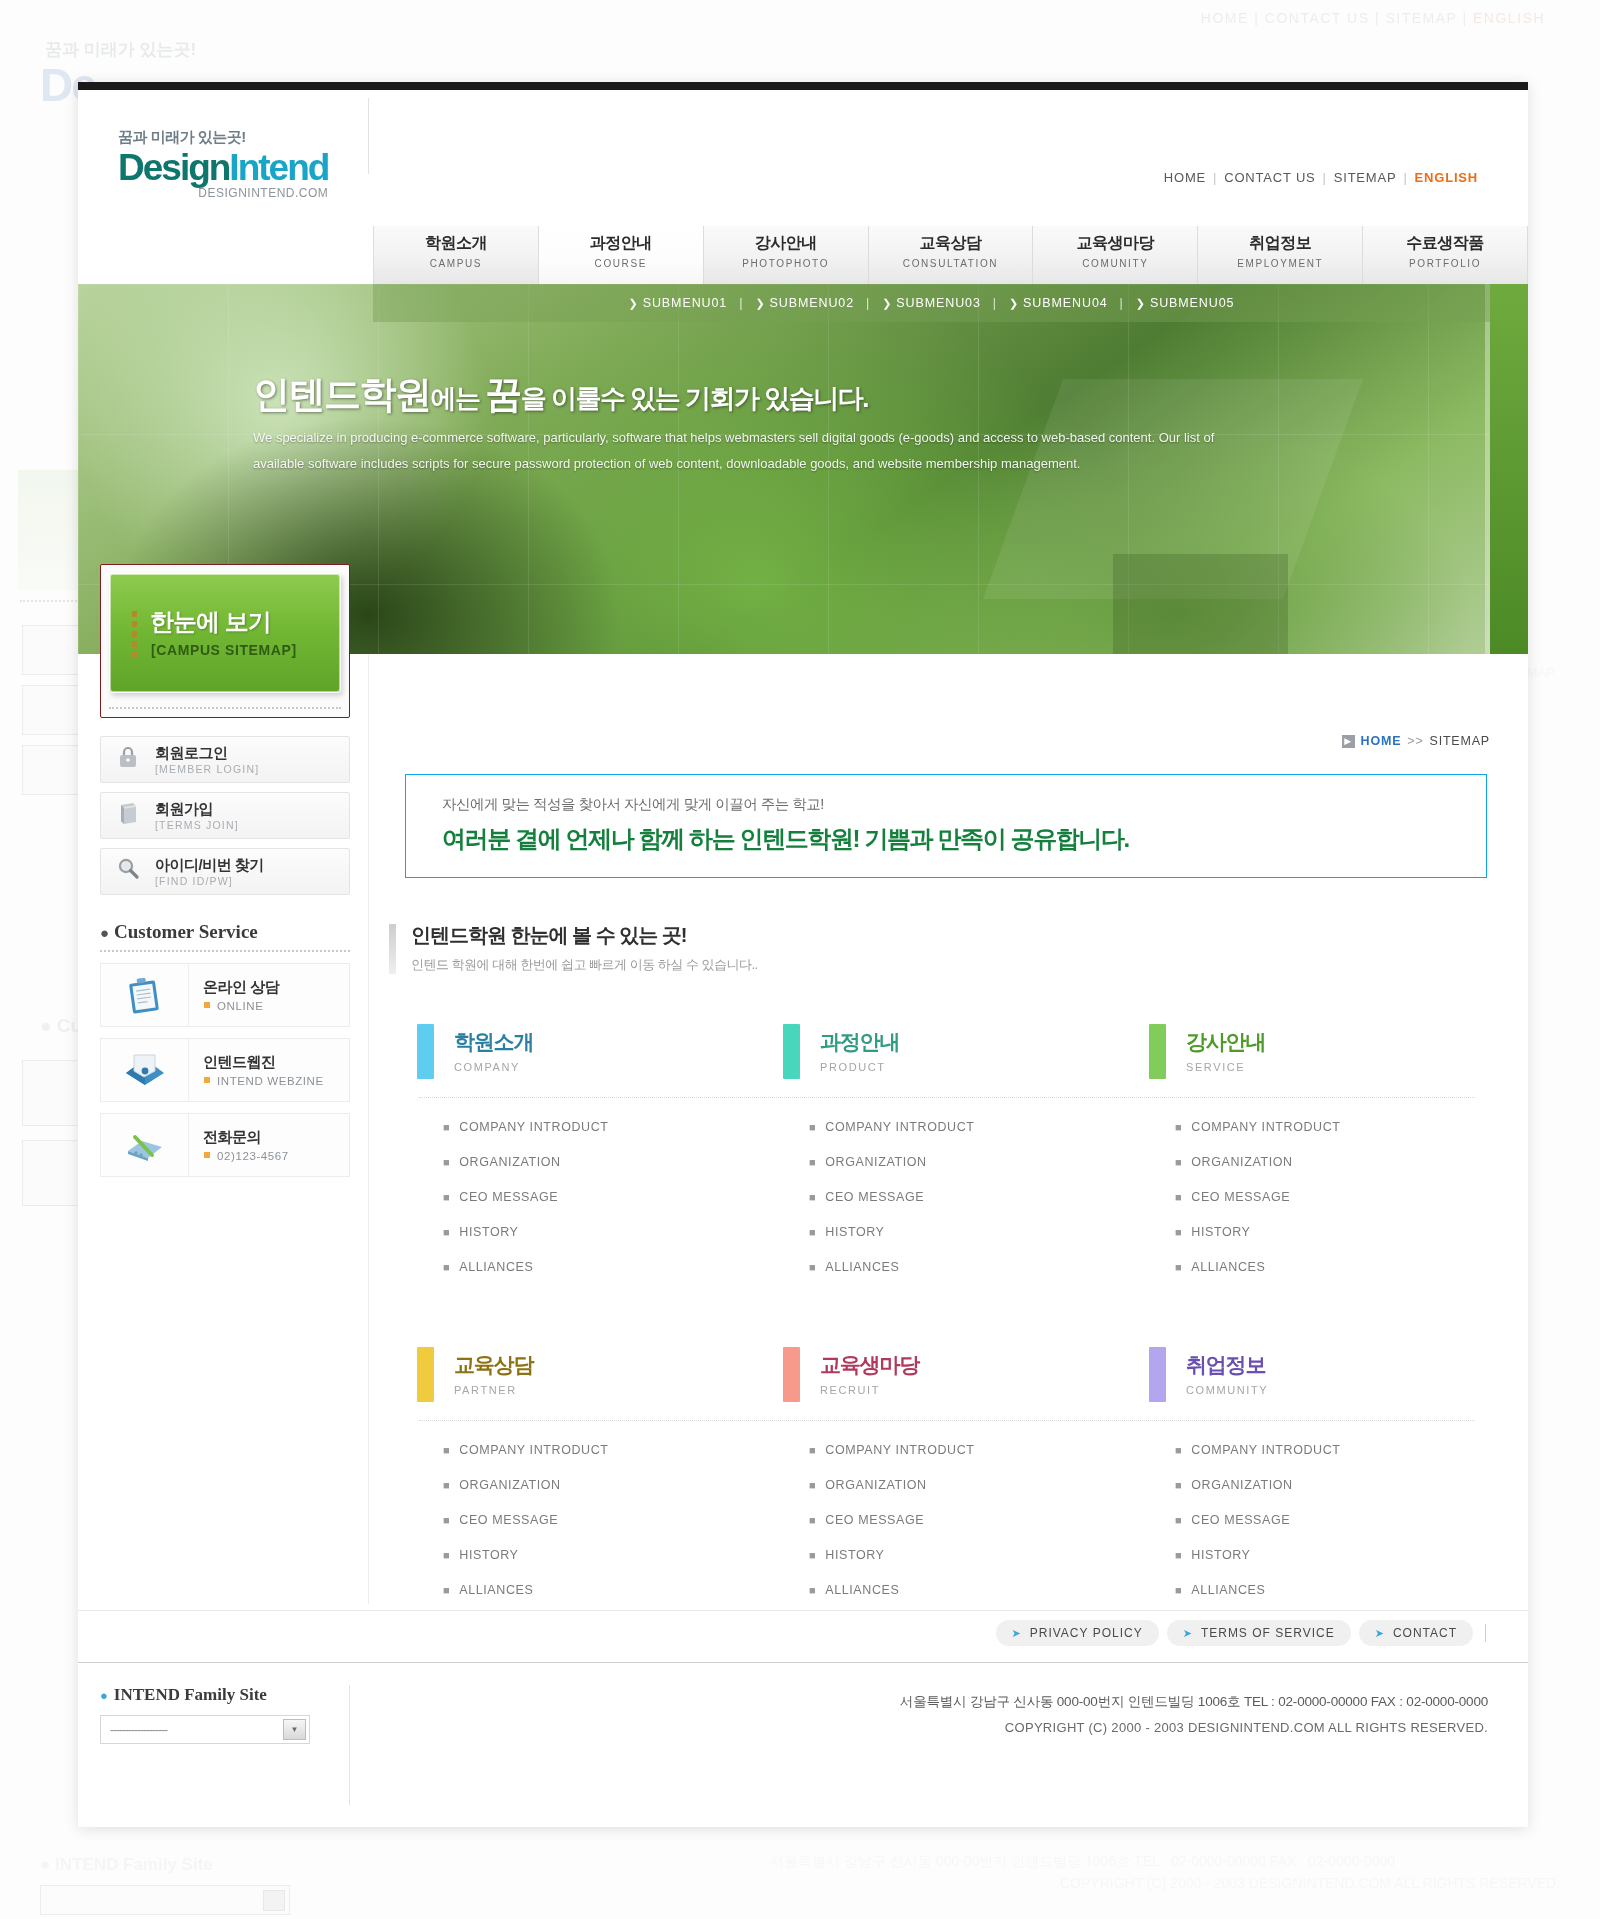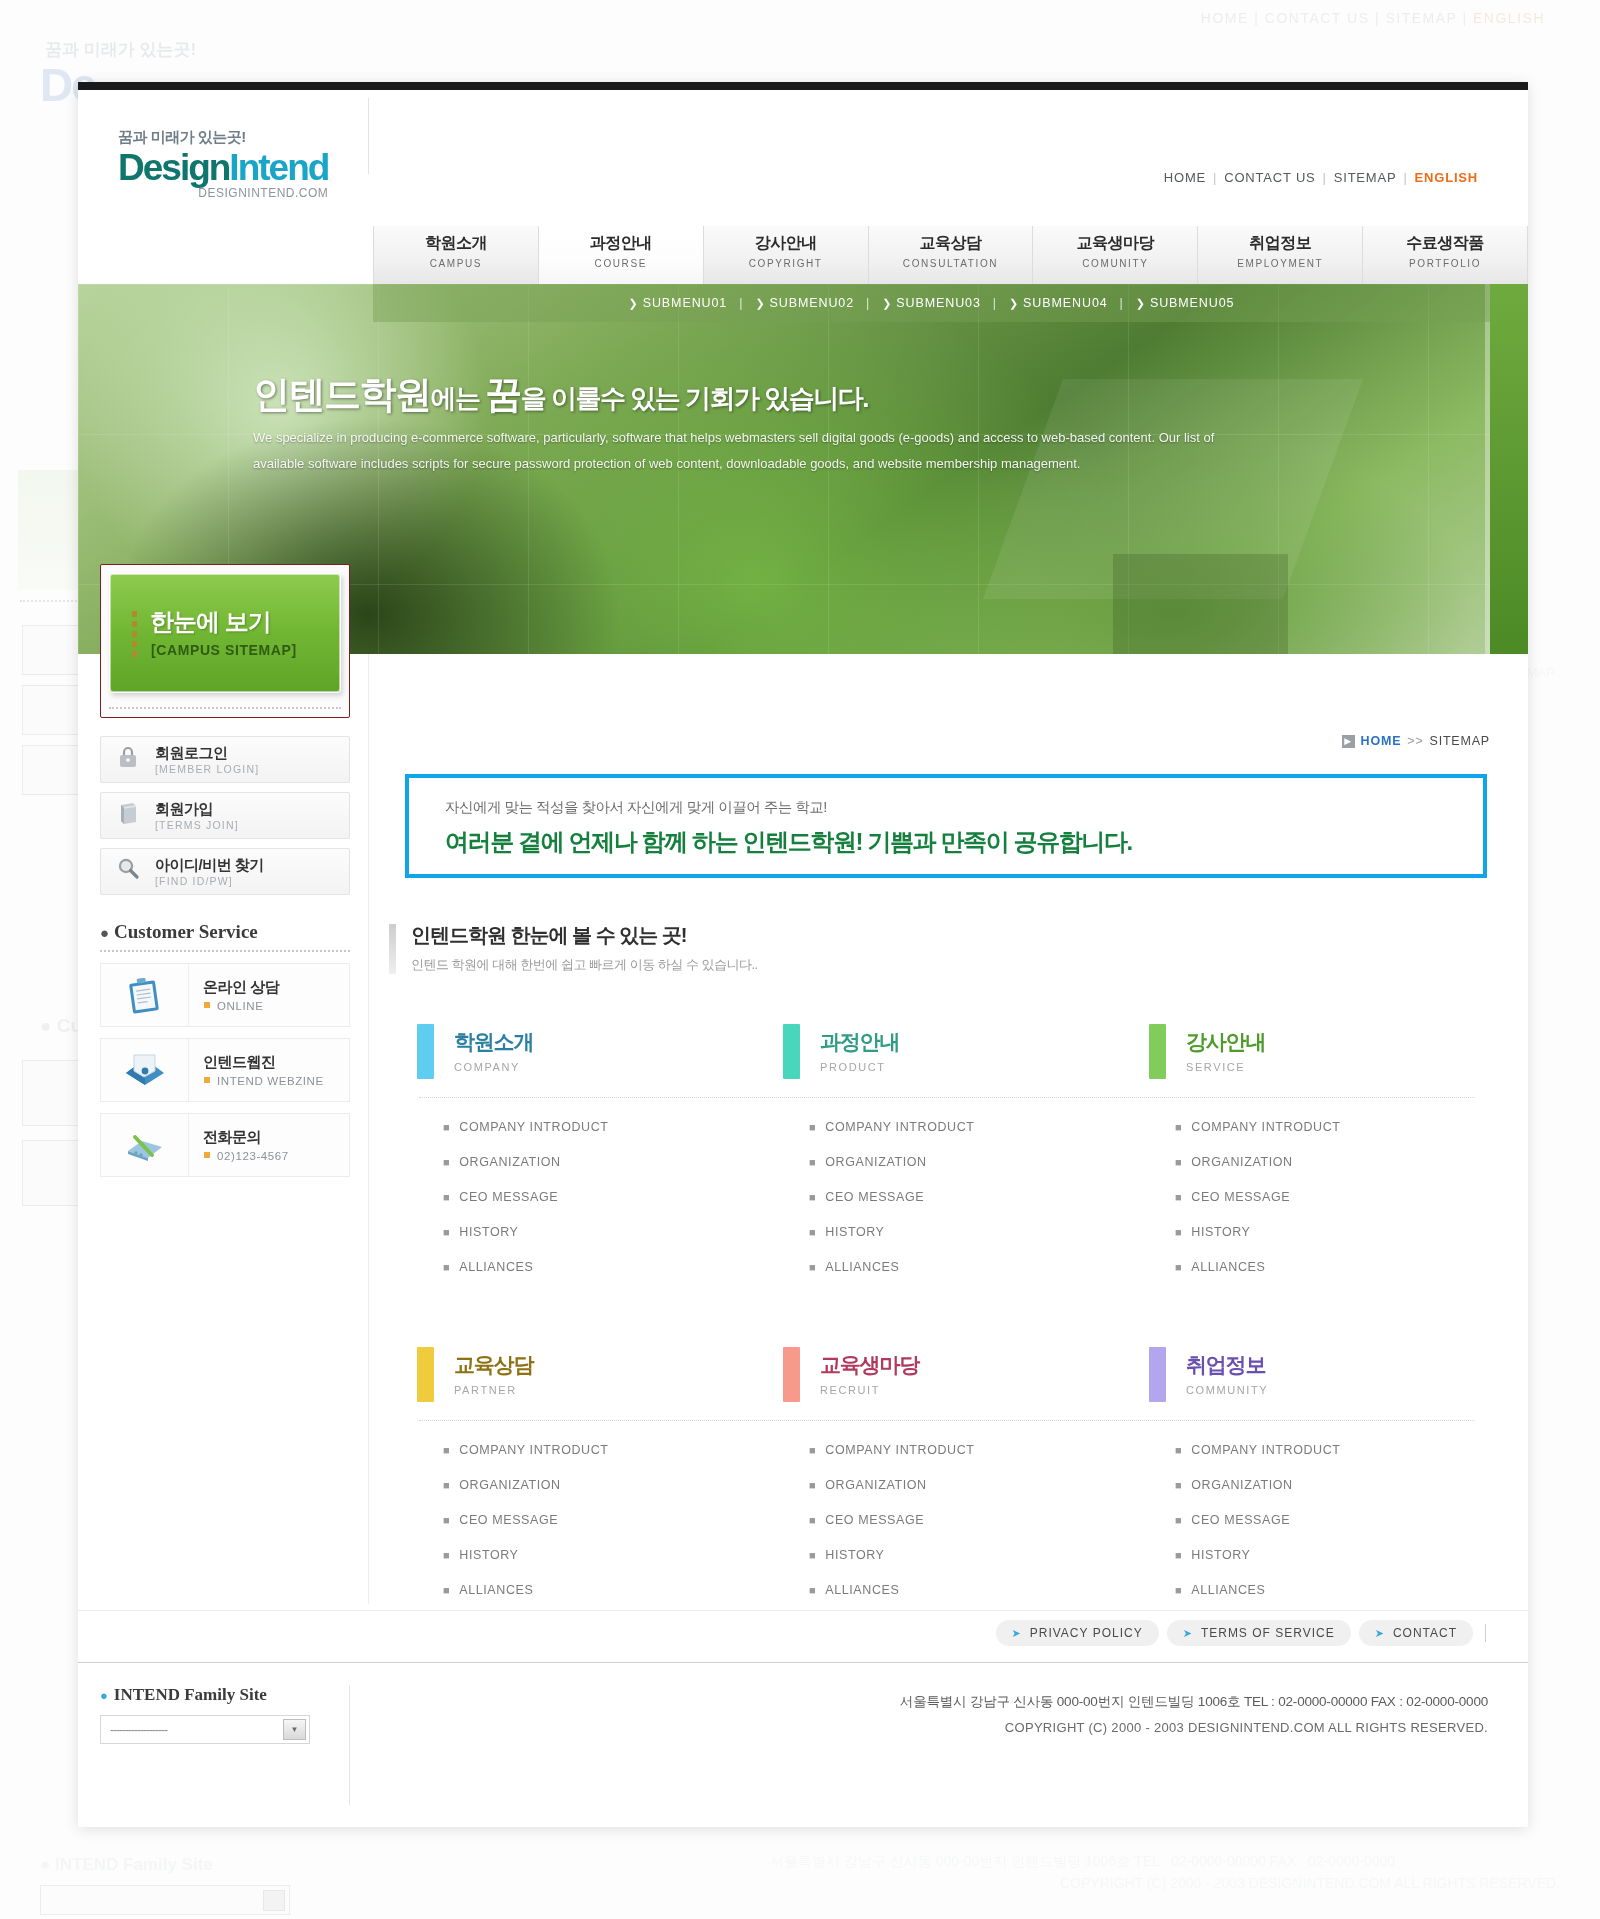--- a/index.html
+++ b/index.html
@@ -317,21 +317,21 @@
   .crumb .marker {
     display: inline-block; width: 13px; height: 13px;
     background: #9aa0a6; color: #fff; font-size: 9px; line-height: 13px;
     text-align: center; margin-right: 6px; vertical-align: 1px;
   }
   .crumb .home { color: #2c72c4; font-weight: bold; }
   .crumb .arr { color: #9a9a9a; margin: 0 6px; }
 
   .quote {
     position: absolute; top: 120px; left: 36px; width: 1082px; height: 104px;
-    border: 4px solid #0ea5e9;
+    border: 1px solid #0ea5e9;
     background: #ffffff;
     padding: 20px 0 0 36px;
   }
   .quote .q1 {
     font-size: 14.5px; color: #6d6d6d; letter-spacing: -.5px;
   }
   .quote .q2 {
     margin-top: 9px;
     font-size: 24px; font-weight: bold; color: #15803d; letter-spacing: -1.4px;
   }
@@ -504,21 +504,21 @@
     <div class="gnb-item">
       <div class="gnb-ko">학원소개</div>
       <div class="gnb-en">CAMPUS</div>
     </div>
     <div class="gnb-item active">
       <div class="gnb-ko">과정안내</div>
       <div class="gnb-en">COURSE</div>
     </div>
     <div class="gnb-item">
       <div class="gnb-ko">강사안내</div>
-      <div class="gnb-en">COPYRIGHT</div>
+      <div class="gnb-en">PHOTOPHOTO</div>
     </div>
     <div class="gnb-item">
       <div class="gnb-ko">교육상담</div>
       <div class="gnb-en">CONSULTATION</div>
     </div>
     <div class="gnb-item">
       <div class="gnb-ko">교육생마당</div>
       <div class="gnb-en">COMUNITY</div>
     </div>
     <div class="gnb-item">

